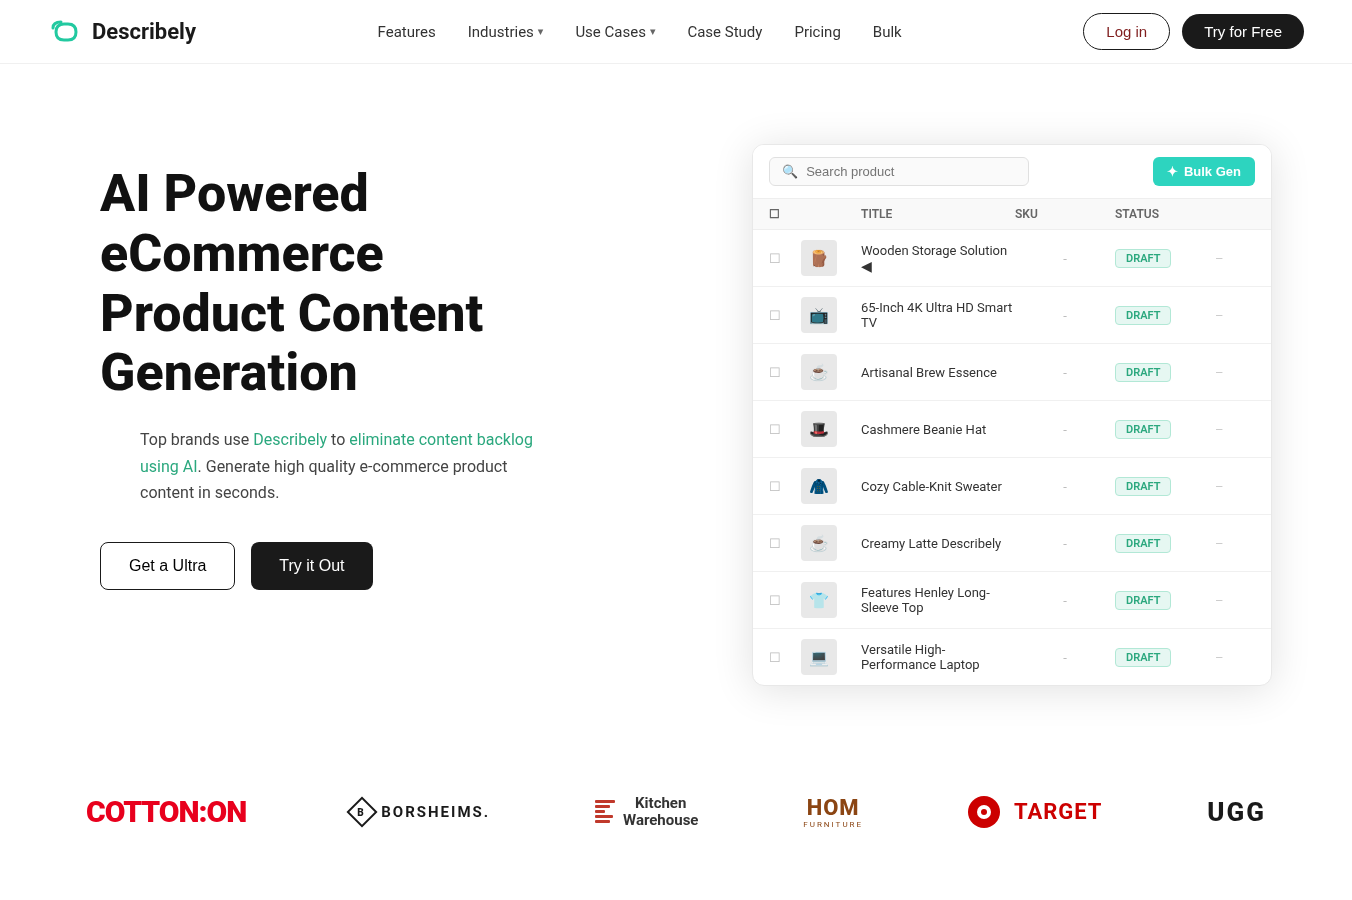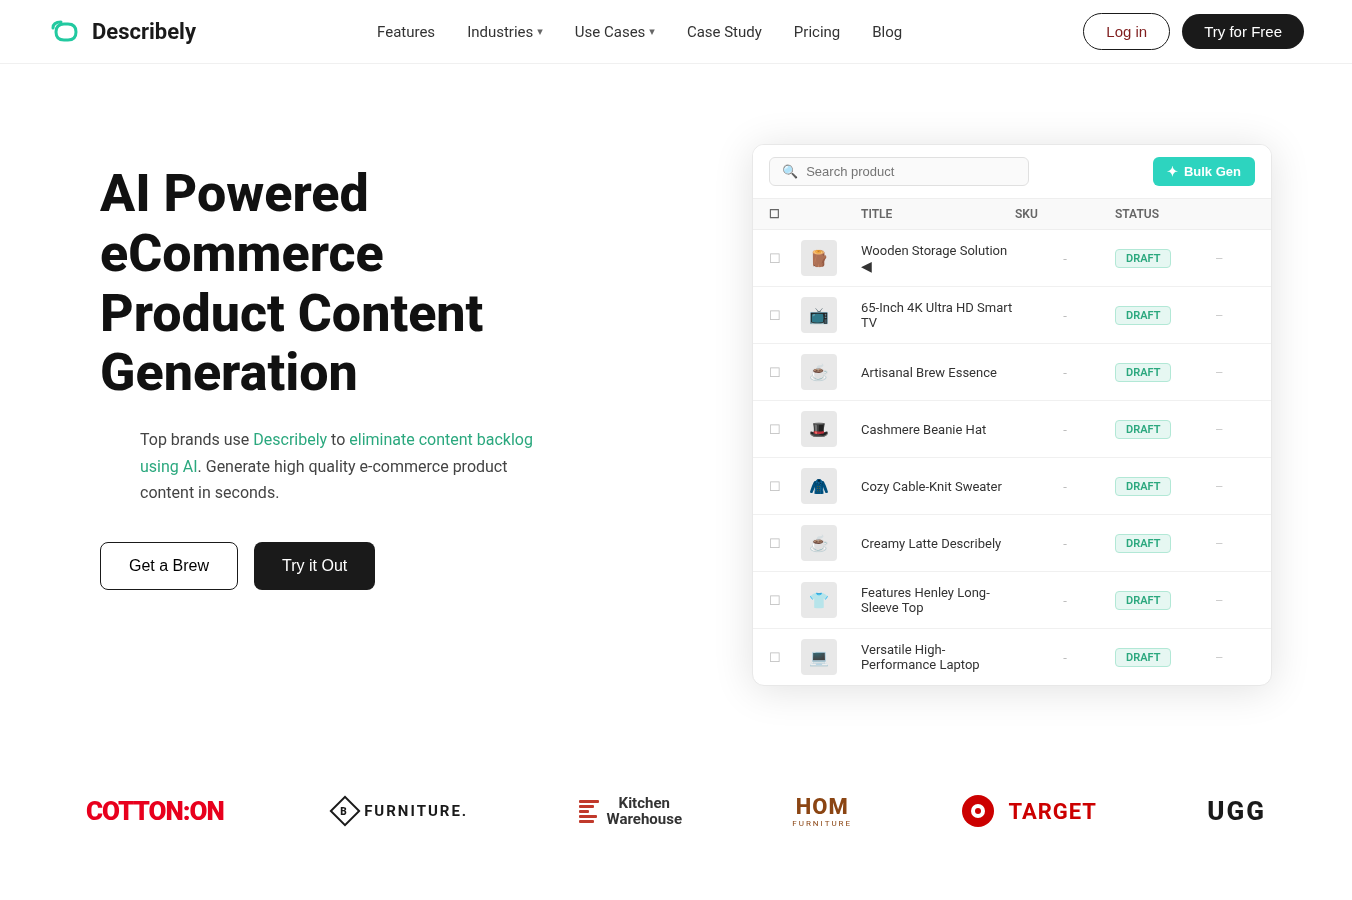--- a/index.html
+++ b/index.html
@@ -94,21 +94,21 @@
     .sku-dash { color: #bbb; text-align: center; }
 
     
     .trusted-section { padding: 48px 80px 40px; text-align: center; }
     .trusted-title { font-size: 16px; font-weight: 600; color: #444; margin-bottom: 40px; }
     .brand-logos {
       display: flex; align-items: center; justify-content: space-between;
       max-width: 1180px; margin: 0 auto; gap: 16px;
     }
     .brand-logo { display: flex; align-items: center; }
-    .cotton-on { font-size: 26px; font-weight: 900; color: #e8001d; letter-spacing: -1px; text-align: center; }
+    .cotton-on { font-size: 30px; font-weight: 900; color: #e8001d; letter-spacing: -1px; text-align: center; }
     .borsheims {
       font-size: 18px; font-weight: 700; color: #1a1a1a; letter-spacing: 3px;
       display: flex; align-items: center; gap: 8px;
     }
     .borsheims-diamond {
       width: 22px; height: 22px; border: 2px solid #1a1a1a; transform: rotate(45deg);
       display: inline-block; position: relative;
     }
     .borsheims-diamond::after {
       content: 'B'; position: absolute; top: 50%; left: 50%;
@@ -161,37 +161,37 @@
         <span>Use Cases</span>
         <span class="chevron">▾</span>
       </a>
     <a class="nav-link" href="#">
         <span>Case Study</span>
       </a>
     <a class="nav-link" href="#">
         <span>Pricing</span>
       </a>
     <a class="nav-link" href="#">
-        <span>Blog</span>
+        <span>Bulk</span>
       </a>
   </div>
   <div class="nav-actions">
     <button class="btn-login">Log in</button>
     <button class="btn-try">Try for Free</button>
   </div>
 </nav>
 
 <section class="hero">
   <div class="hero-left">
     <h1 class="hero-title">AI Powered eCommerce Product Content Generation</h1>
     <p class="hero-desc">
       Top brands use <a href="#">Describely</a> to <a href="#">eliminate content backlog using AI</a>. Generate high quality e-commerce product content in seconds.
     </p>
     <div class="hero-buttons">
-      <button class="btn-demo">Get a Brew</button>
+      <button class="btn-demo">Get a Ultra</button>
       <button class="btn-tryout">Try it Out</button>
     </div>
   </div>
   <div class="hero-right">
     <div class="dashboard-card">
       <div class="dashboard-toolbar">
         <div class="search-bar">
           <span style="color:#999;font-size:13px;">🔍</span>
           <input type="text" style="pointer-events: none;" readonly="" placeholder="Search product">
         </div>
@@ -278,21 +278,21 @@
   </div>
 </section>
 
 <section class="trusted-section">
   <div class="brand-logos">
     <div class="brand-logo">
       <span class="cotton-on">COTTON:ON</span>
     </div>
     <div class="brand-logo borsheims">
       <span class="borsheims-diamond"></span>
-      <span style="font-size:15px;letter-spacing:2px;font-weight:700;">FURNITURE.</span>
+      <span style="font-size:15px;letter-spacing:2px;font-weight:700;">BORSHEIMS.</span>
     </div>
     <div class="brand-logo kitchen-wh">
       <div class="kitchen-icon">
         <div class="kw-line kw-l1"></div>
         <div class="kw-line kw-l2" style="background:#c0392b;"></div>
         <div class="kw-line kw-l3" style="background:#c0392b;"></div>
         <div class="kw-line" style="width:18px;background:#c0392b;"></div>
         <div class="kw-line kw-l2" style="background:#c0392b;"></div>
       </div>
       <div class="kitchen-text">

